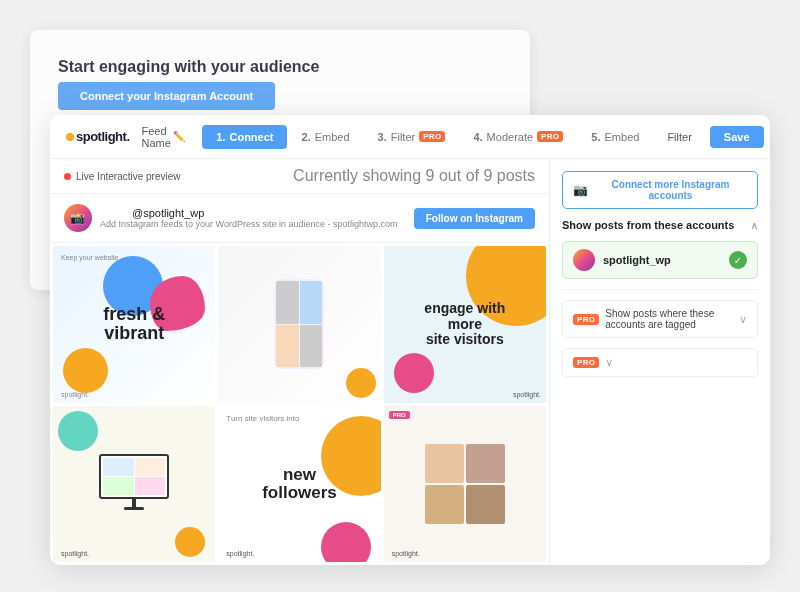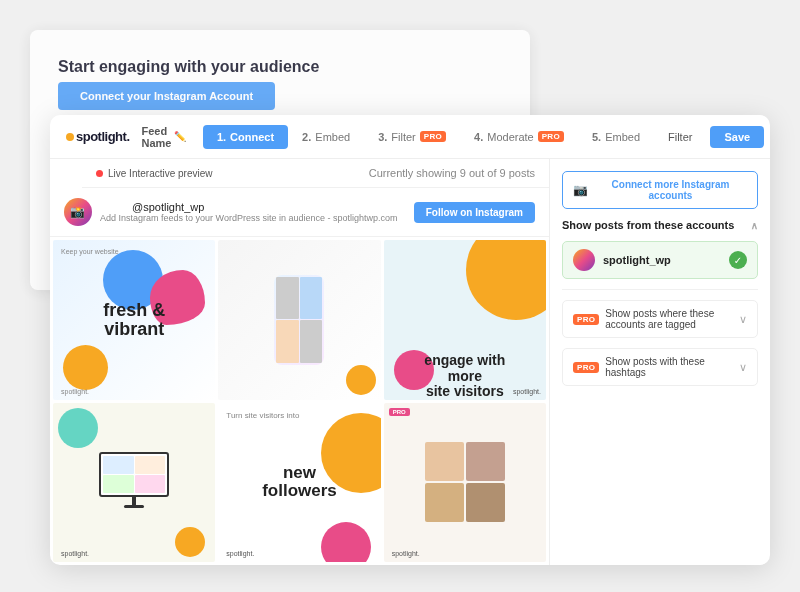--- a/index.html
+++ b/index.html
@@ -112,21 +112,20 @@
       font-weight: 800;
       color: #1a1a2e;
       letter-spacing: -0.5px;
     }
     .nav-feed-name {
       font-size: 11px;
       color: #555;
       display: flex;
       align-items: center;
       gap: 3px;
-      font-weight: bold;
     }
     .nav-feed-name .edit-icon { color: #aaa; font-size: 10px; }
     .nav-tabs {
       display: flex;
       align-items: center;
       gap: 0;
       margin-left: 12px;
       flex: 1;
     }
     .nav-tab {
@@ -196,36 +195,35 @@
       border-right: 1px solid #eee;
     }
 
     .feed-topbar {
       display: flex;
       align-items: center;
       padding: 8px 14px;
       border-bottom: 1px solid #f0f0f0;
       justify-content: space-between;
       flex-shrink: 0;
-      margin-left: 32px;
     }
     .live-preview {
       display: flex;
       align-items: center;
       gap: 5px;
       font-size: 10px;
       color: #555;
     }
     .live-dot {
       width: 7px; height: 7px;
       background: #f44;
       border-radius: 50%;
     }
     .showing-count {
-      font-size: 11px;
+      font-size: 16px;
       color: #888;
       text-align: right;
     }
 
     
     .account-header {
       display: flex;
       align-items: center;
       padding: 10px 14px;
       border-bottom: 1px solid #f0f0f0;
@@ -376,21 +374,21 @@
       background: #f7a823;
       border-radius: 50%;
       bottom: 5px;
       right: 5px;
     }
 
     
     .post-engage {
       background: #e8f4f8;
       display: flex;
-      align-items: flex-end;
+      align-items: center;
       justify-content: center;
       position: relative;
       overflow: hidden;
     }
     .post-engage .shape-big-circle {
       position: absolute;
       width: 100px; height: 100px;
       background: #f7a823;
       border-radius: 50%;
       right: -20px;
@@ -840,18 +838,17 @@
       <div class="divider"></div>
 
       <div class="pro-row">
         <span class="pro-badge">PRO</span>
         <span class="pro-row-label">Show posts where these accounts are tagged</span>
         <span class="chevron">∨</span>
       </div>
 
       <div class="pro-row">
         <span class="pro-badge">PRO</span>
-        <span class="pro-row-label">Show posts with these hashtags</span>
         <span class="chevron">∨</span>
       </div>
     </div>
   </div>
 </div>
 
 </body></html>

